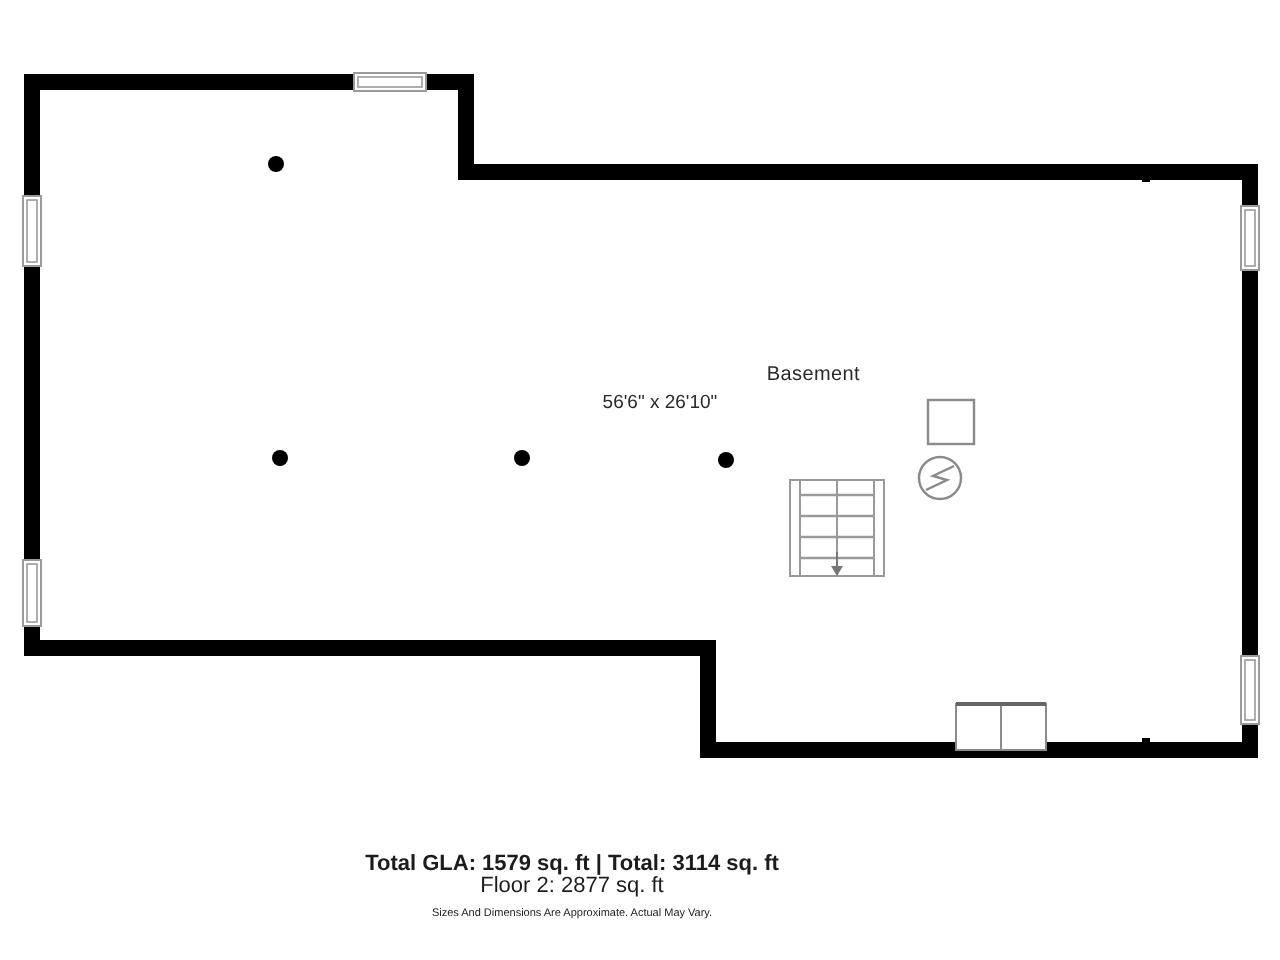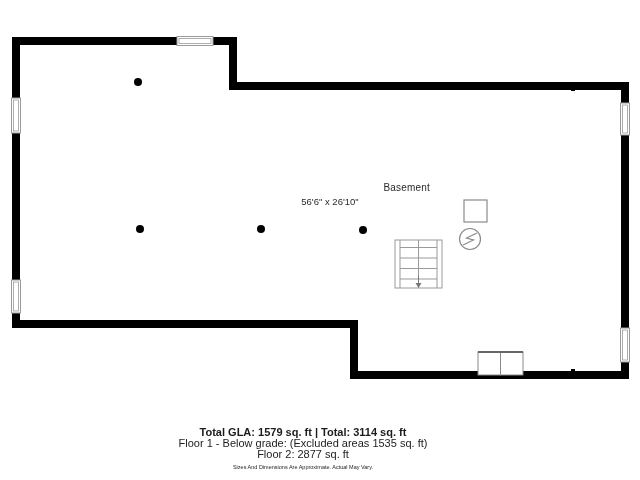--- a/index.html
+++ b/index.html
@@ -15,21 +15,20 @@
     position:absolute; left:230px; top:182px; width:200px;
     text-align:right; font-size:10px; letter-spacing:0.2px;
   }
   .label-dims {
     position:absolute; left:230px; top:196px; width:200px;
     text-align:center; font-size:9.5px;
   }
   .footer {
     position:absolute; left:0; top:427px; width:572px;
     text-align:center;
-    padding-left:17px;
   }
   .footer .f1 { font-weight:bold; font-size:11px; line-height:11px; }
   .footer .f2 { font-size:11px; line-height:10.5px; }
   .footer .f3 { font-size:11px; line-height:10.5px; }
   .footer .f4 { font-size:5.5px; line-height:6px; margin-top:5px; }
 </style>
 </head>
 <body>
 
 <svg id="plan-svg" width="640" height="480" viewBox="0 0 640 480" xmlns="http://www.w3.org/2000/svg">
@@ -67,16 +66,15 @@
     <rect x="478" y="352" width="22.5" height="23" fill="#ffffff" stroke="#8a8a8a" stroke-width="1"></rect>
     <rect x="500.5" y="352" width="22.5" height="23" fill="#ffffff" stroke="#8a8a8a" stroke-width="1"></rect>
     <line x1="478" y1="352" x2="523" y2="352" stroke="#666666" stroke-width="2"></line>
   </svg>
 
 <div class="label-basement" style="color: rgb(42, 42, 42);">Basement</div>
 <div class="label-dims" style="color: rgb(42, 42, 42);">56'6" x 26'10"</div>
 
 <div class="footer" style="color: rgb(28, 28, 28);">
   <div class="f1">Total GLA: 1579 sq. ft | Total: 3114 sq. ft</div>
-  <div class="f2">Floor 1 - Below grade: (Excluded areas 1535 sq. ft)</div>
   <div class="f3">Floor 2: 2877 sq. ft</div>
   <div class="f4">Sizes And Dimensions Are Approximate. Actual May Vary.</div>
 </div>
 
 </body></html>

